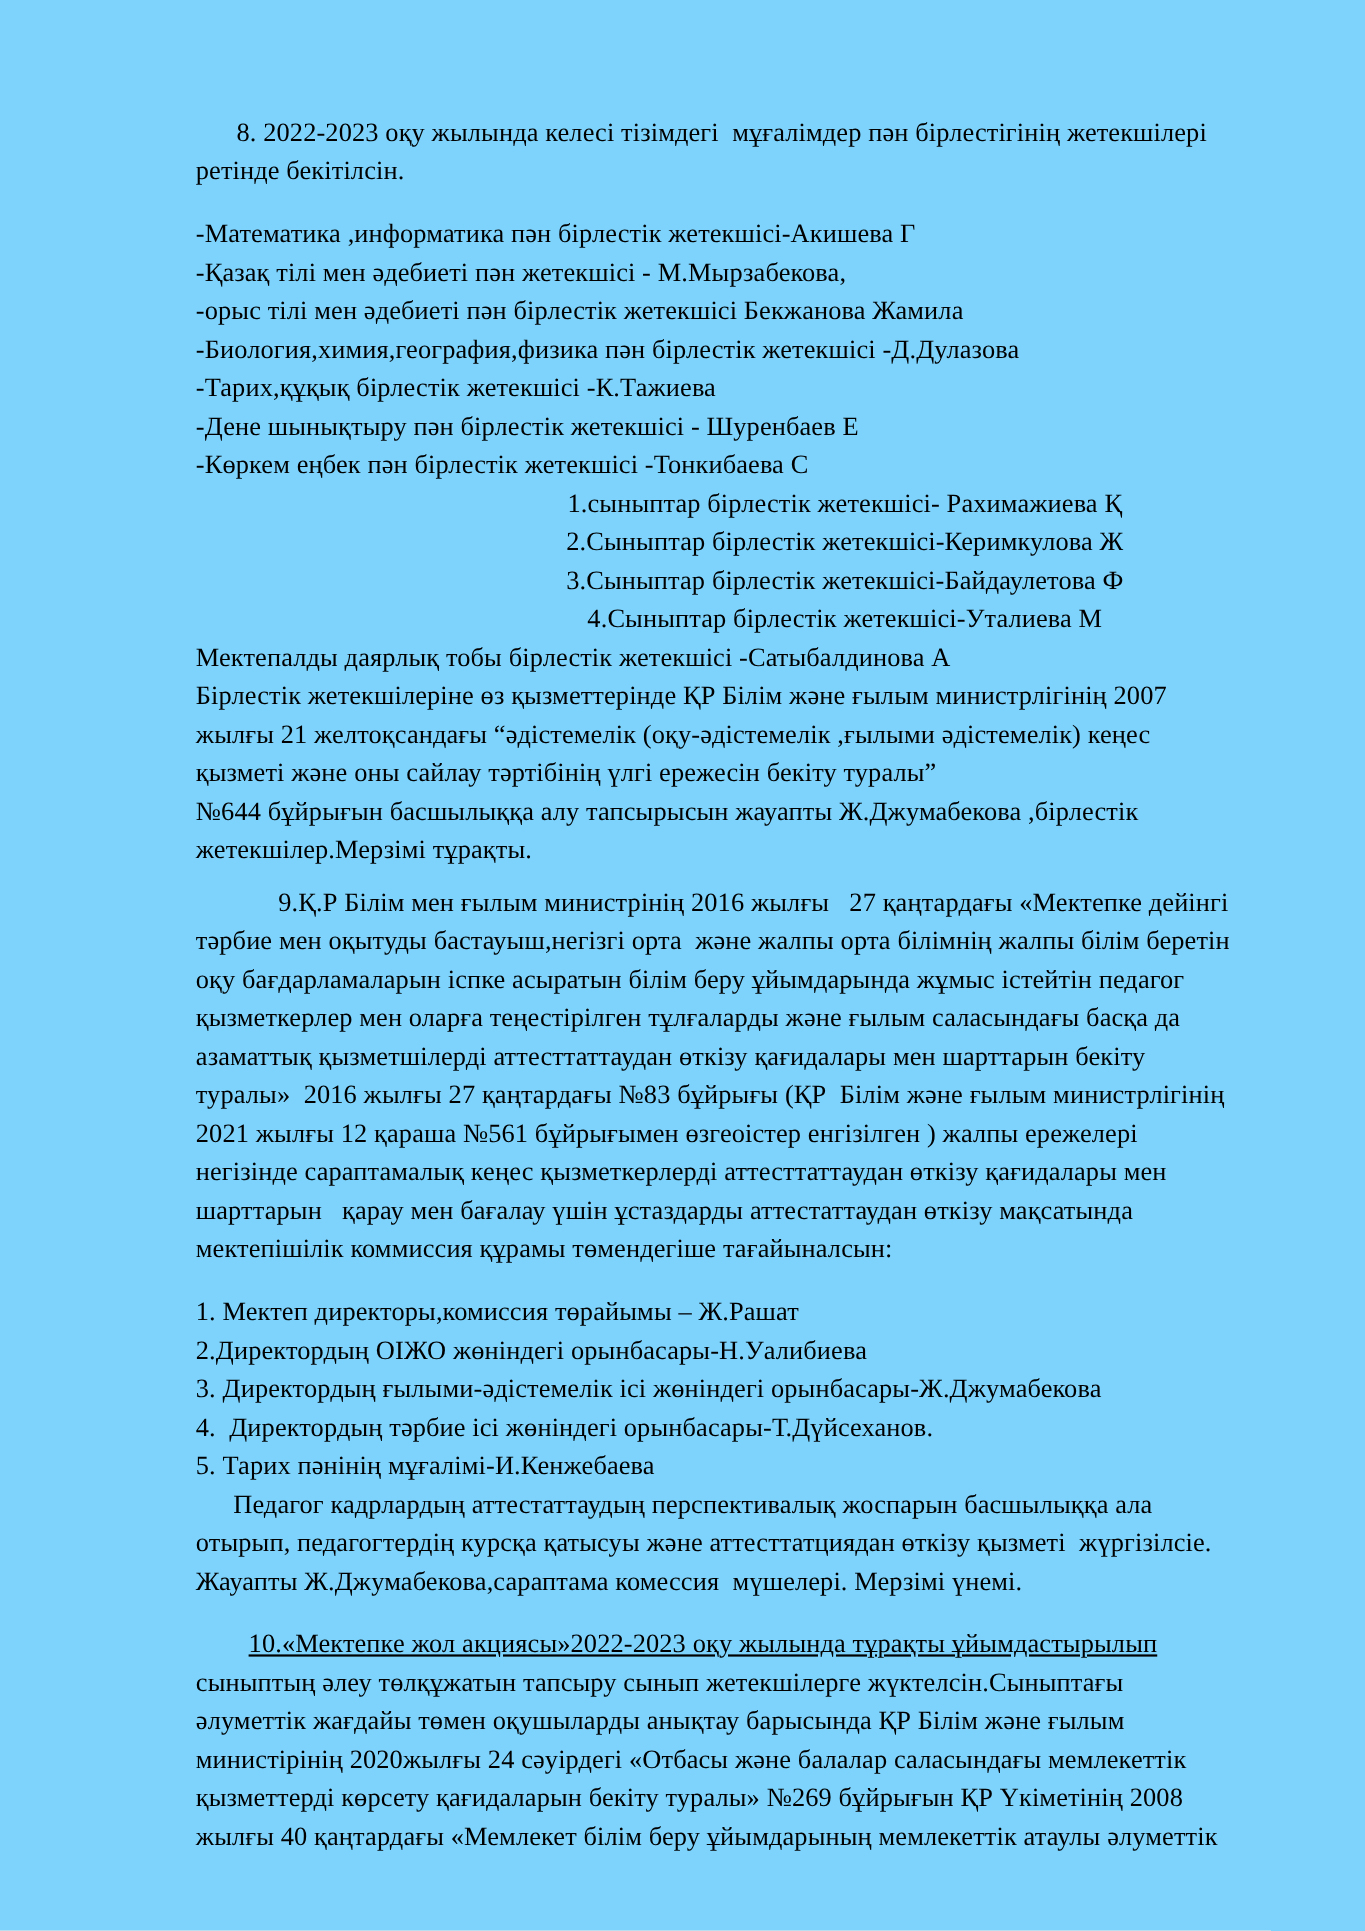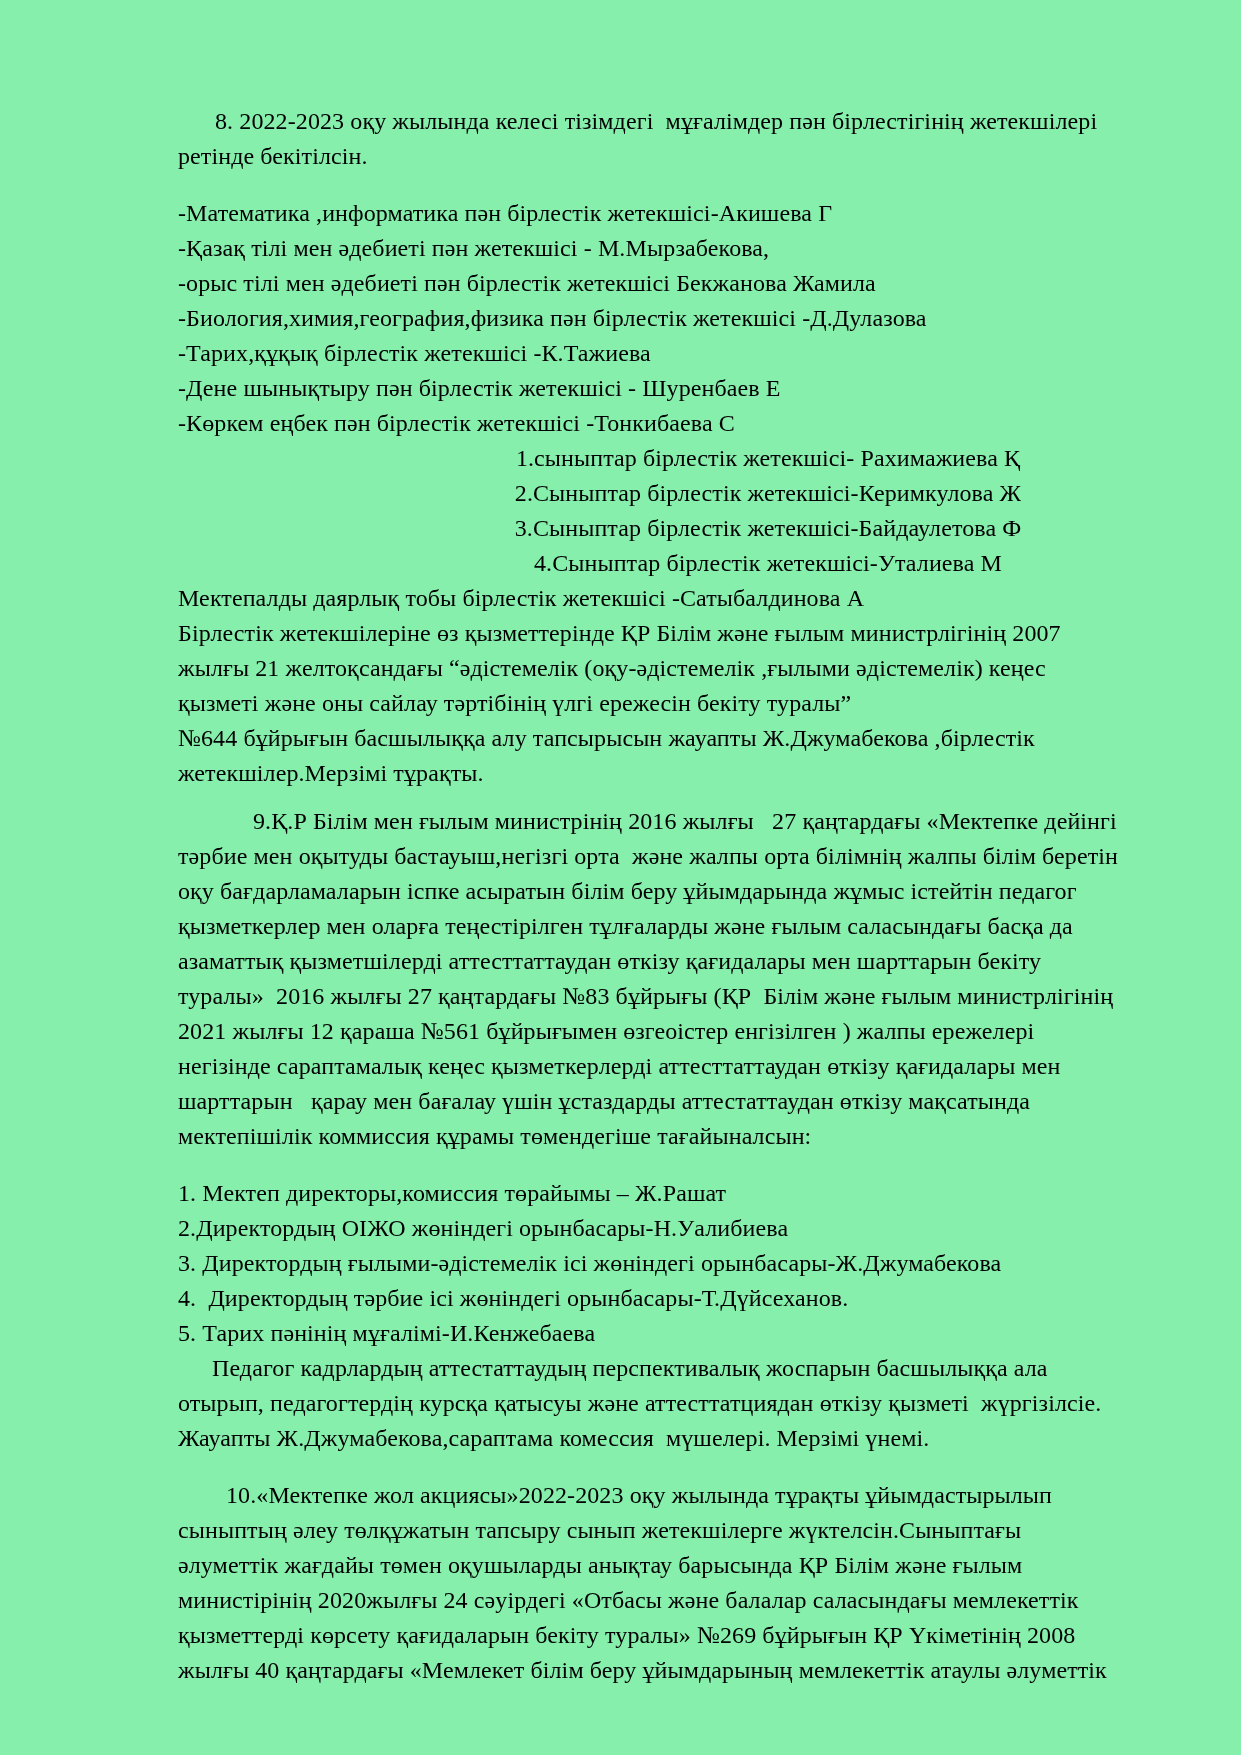--- a/index.html
+++ b/index.html
@@ -27,31 +27,31 @@
   }
   .line {
     min-height: 35px;
     white-space: pre;         
     letter-spacing: 0.1px;
   }
   
   .ind-none    { padding-left: 0; }
   .ind-first8  { padding-left: 37px; }   
   .ind-first9  { padding-left: 75px; }   
-  .ind-first10 { padding-left: 48px; }   
+  .ind-first10 { padding-left: 48px; text-decoration: underline; }   
   .ind-run     { padding-left: 34px; }   
   .ind-tab     { padding-left: 180px; text-align: center; }  
   .blank { width: 100%; }
   .blank.large { height: 22px; }
   .blank.small { height: 13px; }
 </style>
 </head>
 <body>
 
-<div class="page" style="background: #86efac;">
+<div class="page" style="background: #7dd3fc;">
   <div class="doc" style="color: rgb(0, 0, 0);">
       <div class="line ind-first8">8. 2022-2023 оқу жылында келесі тізімдегі  мұғалімдер пән бірлестігінің жетекшілері</div>
       <div class="line ind-none">ретінде бекітілсін.</div>
       <div class="blank large"></div>
       <div class="line ind-none">-Математика ,информатика пән бірлестік жетекшісі-Акишева Г</div>
       <div class="line ind-none">-Қазақ тілі мен әдебиеті пән жетекшісі - М.Мырзабекова,</div>
       <div class="line ind-none">-орыс тілі мен әдебиеті пән бірлестік жетекшісі Бекжанова Жамила</div>
       <div class="line ind-none">-Биология,химия,география,физика пән бірлестік жетекшісі -Д.Дулазова</div>
       <div class="line ind-none">-Тарих,құқық бірлестік жетекшісі -К.Тажиева</div>
       <div class="line ind-none">-Дене шынықтыру пән бірлестік жетекшісі - Шуренбаев Е</div>

